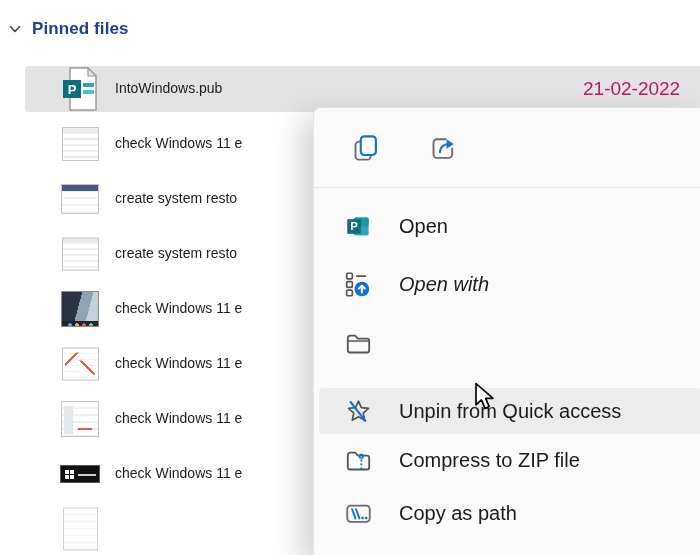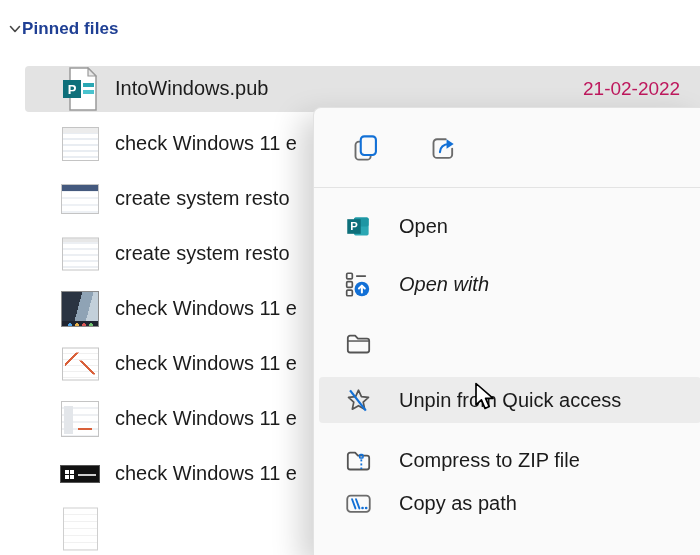--- a/index.html
+++ b/index.html
@@ -6,21 +6,21 @@
   body{
     width:700px;height:555px;position:relative;overflow:hidden;
     background:#ffffff;
     font-family:"Liberation Sans","DejaVu Sans",sans-serif;
     -webkit-font-smoothing:antialiased;
   }
 
   
   .section-header{
     position:absolute;left:8px;top:18px;height:22px;
-    display:flex;align-items:center;cursor:default;text-align:center;
+    display:flex;align-items:center;gap:10px;cursor:default;text-align:center;
   }
   .section-header .chev{width:14px;height:14px;display:block;}
   .section-title{
     font-size:17px;font-weight:600;color:#1f3f94;letter-spacing:.1px;
   }
 
   
   .filelist{position:absolute;inset:0;z-index:1;}
   .selected-band{
     position:absolute;left:25px;top:66px;width:675px;height:46px;
@@ -28,21 +28,21 @@
   }
   .file-row{
     position:absolute;left:0;width:700px;height:55px;
   }
   .file-row .thumb-box{
     position:absolute;left:60px;top:50%;transform:translateY(-50%);
     width:40px;display:flex;justify-content:center;
   }
   .file-name{
     position:absolute;left:115px;top:0;height:55px;line-height:55px;
-    font-size:20px;color:#1c1c1c;white-space:nowrap;max-width:200px;overflow:hidden;
+    font-size:14px;color:#1c1c1c;white-space:nowrap;max-width:200px;overflow:hidden;
   }
   .file-row.r1 .file-name{max-width:440px;}
   .file-date{
     position:absolute;left:583px;top:0;height:55px;line-height:55px;
     font-size:19px;color:#be185d;white-space:nowrap;
   }
 
   
   .th{border:1px solid #c4c4c4;background:#fdfdfd;box-sizing:border-box;}
   .th-shot-a{width:37px;height:34px;
@@ -122,21 +122,21 @@
   }
   .menu-item{
     position:absolute;left:5px;right:0;height:58px;
     display:flex;align-items:center;gap:27px;padding-left:26px;box-sizing:border-box;
     cursor:default;
   }
   .menu-item.hovered{
     height:46px;margin-top:6px;background:#ececec;border-radius:4px;
   }
   .mi-0{top:89px;} .mi-1{top:147px;font-style:italic;} .mi-2{top:206px;}
-  .mi-3{top:263px;} .mi-4{top:323px;} .mi-5{top:366px;}
+  .mi-3{top:274px;} .mi-4{top:323px;} .mi-5{top:376px;}
   .menu-item .mi-icon{width:27px;height:27px;flex:0 0 27px;display:flex;align-items:center;justify-content:center;}
   .menu-item .mi-label{font-size:20px;color:#1b1b1b;white-space:nowrap;}
 
   
   .cursor{position:absolute;left:474px;top:382px;z-index:30;pointer-events:none;}
 </style>
 </head>
 <body>
 
 <div class="filelist">

